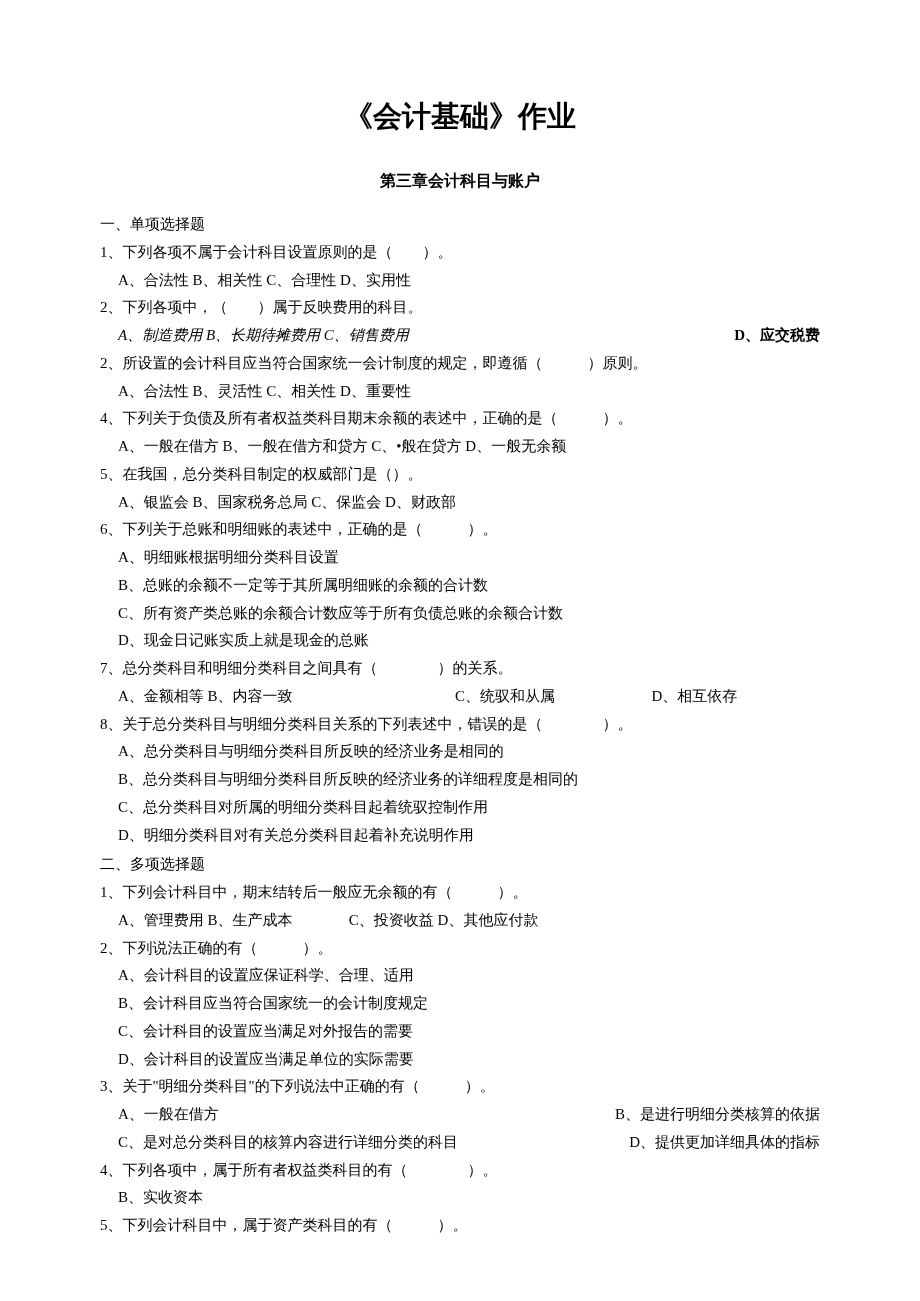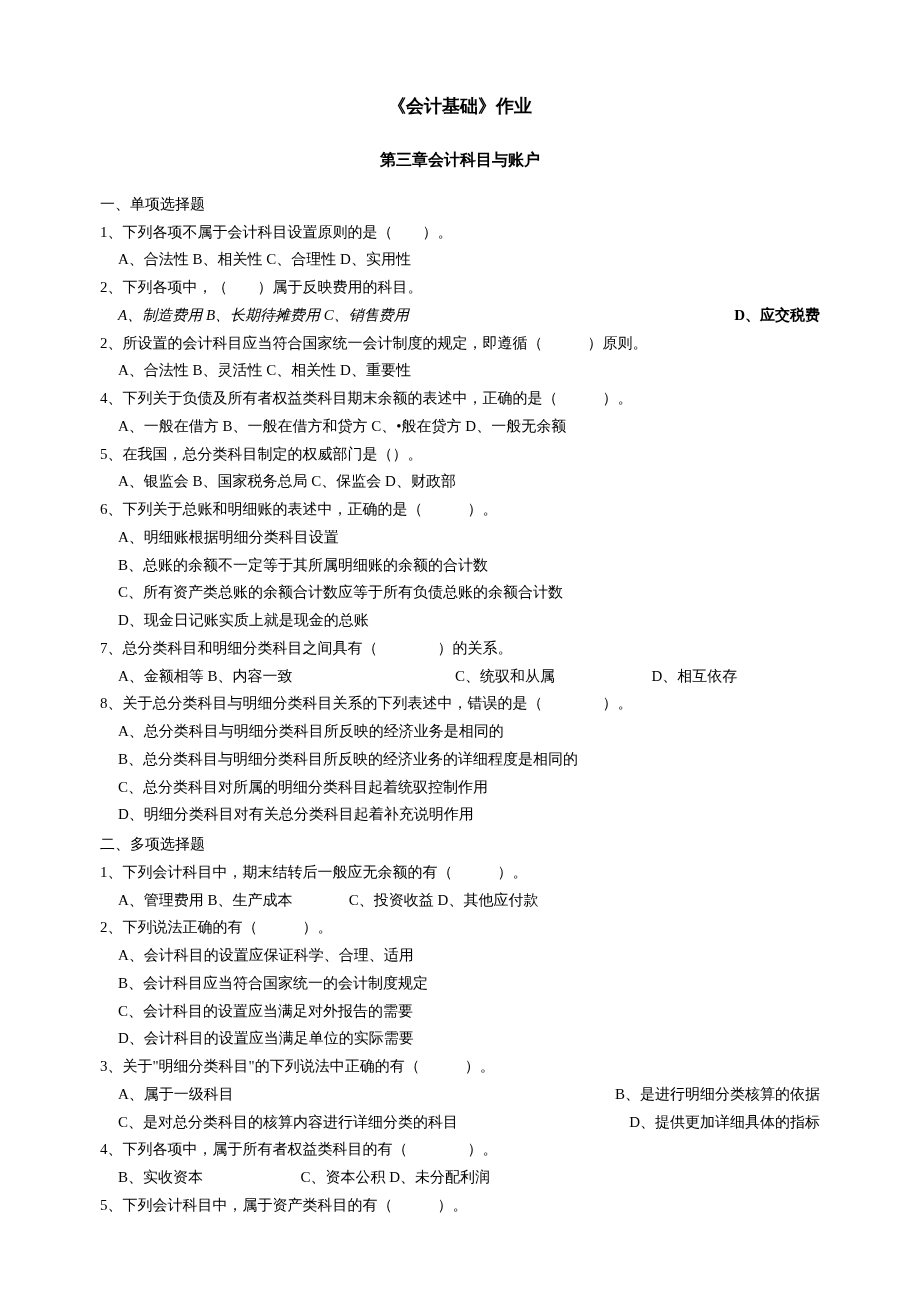--- a/index.html
+++ b/index.html
@@ -8,21 +8,21 @@
       min-height: 1301px;
       background: #fff;
       font-family: "SimSun", "宋体", serif;
       padding: 90px 100px 50px 100px;
       color: #000;
       font-size: 15px;
       line-height: 1.85;
     }
     .title-main {
       text-align: center;
-      font-size: 18px;
+      font-size: 29px;
       font-weight: bold;
       margin-bottom: 22px;
     }
     .title-sub {
       text-align: center;
       font-size: 16px;
       font-weight: bold;
       margin-bottom: 16px;
     }
     .section-head { margin-top: 2px; }
@@ -90,27 +90,26 @@
 </div>
 
 <div class="q-line">2、下列说法正确的有（　　　）。</div>
 <div class="opt-line">A、会计科目的设置应保证科学、合理、适用</div>
 <div class="opt-line">B、会计科目应当符合国家统一的会计制度规定</div>
 <div class="opt-line">C、会计科目的设置应当满足对外报告的需要</div>
 <div class="opt-line">D、会计科目的设置应当满足单位的实际需要</div>
 
 <div class="q-line">3、关于"明细分类科目"的下列说法中正确的有（　　　）。</div>
 <div class="opt-line q3m">
-  <span>A、属于一级科目</span>
+  <span>A、一般在借方</span>
   <span class="right">B、是进行明细分类核算的依据</span>
 </div>
 <div class="opt-line q3m">
   <span>C、是对总分类科目的核算内容进行详细分类的科目</span>
   <span class="right" style="margin-left:24px;">D、提供更加详细具体的指标</span>
 </div>
 
 <div class="q-line">4、下列各项中，属于所有者权益类科目的有（　　　　）。</div>
 <div class="opt-line opts-flex">
   <span class="grp" style="flex:0 0 26%;">B、实收资本</span>
-  <span class="grp">C、资本公积 D、未分配利润</span>
 </div>
 
 <div class="q-line">5、下列会计科目中，属于资产类科目的有（　　　）。</div>
 
 </body></html>

